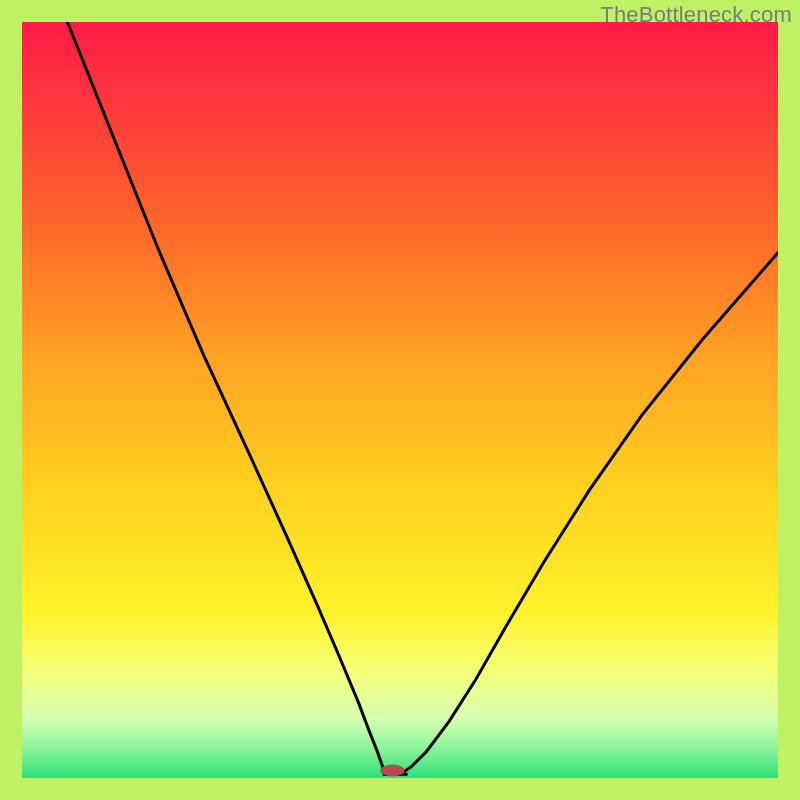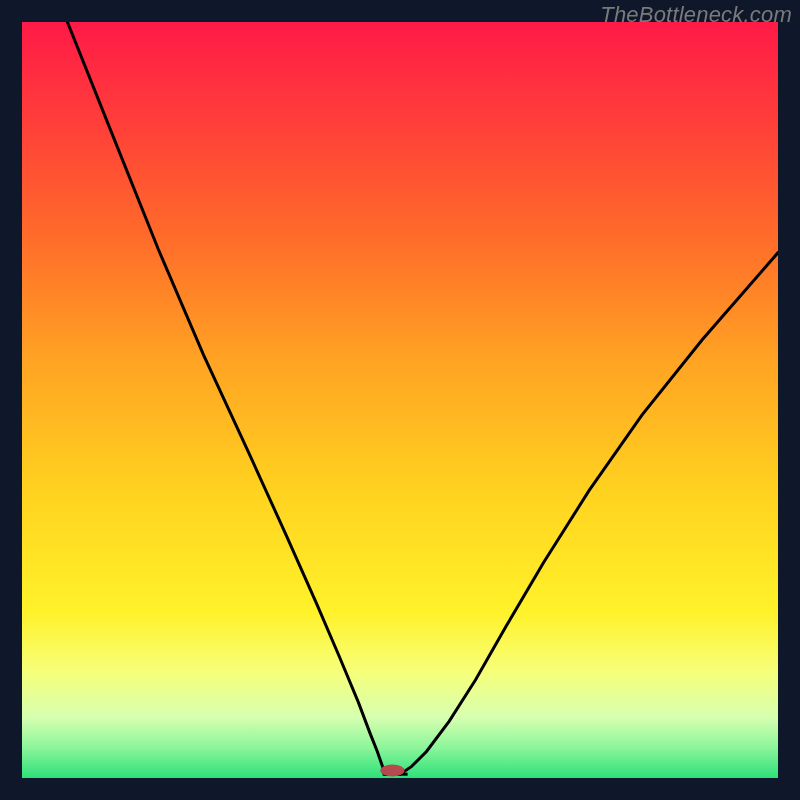--- a/index.html
+++ b/index.html
@@ -7,22 +7,21 @@
     padding: 0;
     width: 800px;
     height: 800px;
     background: #000;
     font-family: Arial, Helvetica, sans-serif;
   }
   .container {
     position: relative;
     width: 800px;
     height: 800px;
-    background: #0f172a;
-    font-style: italic;
+    background: #bef264;
   }
   .watermark {
     position: absolute;
     top: 2px;
     right: 8px;
     color: #7a7a7a;
     font-size: 22px;
     font-weight: 500;
     letter-spacing: 0.2px;
     z-index: 5;

